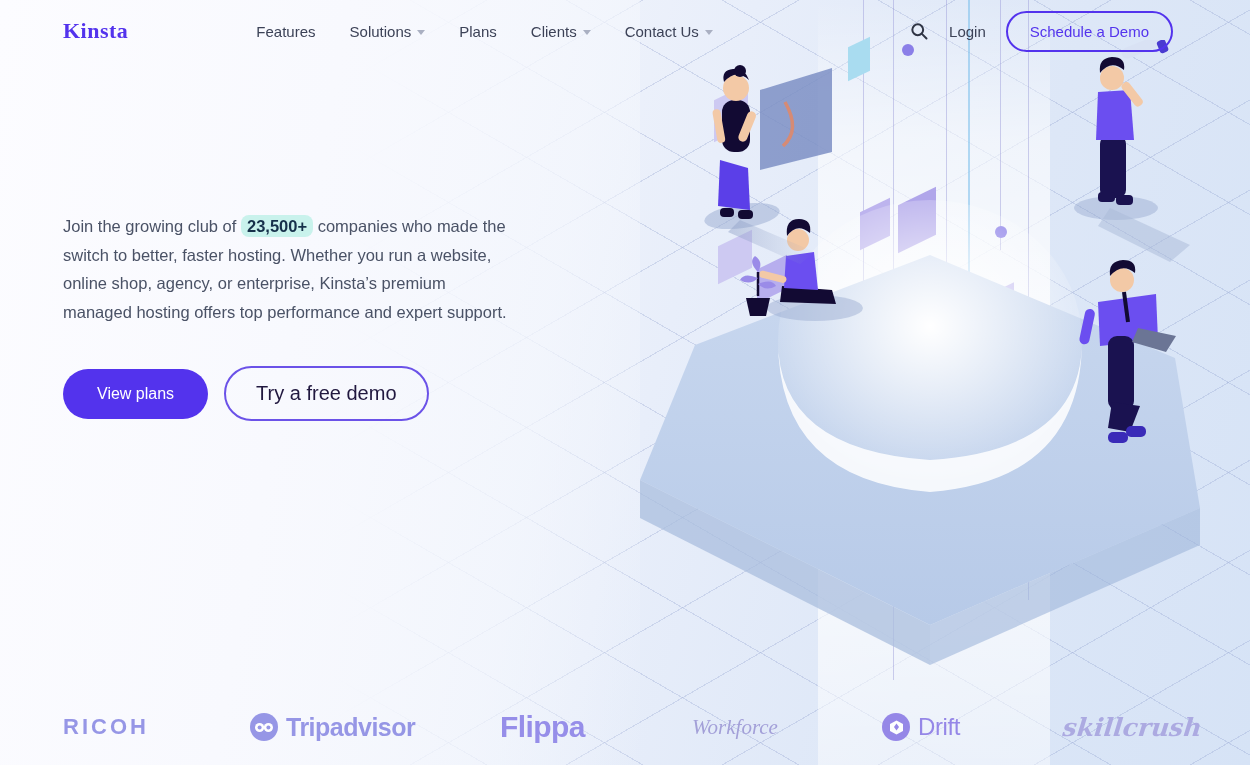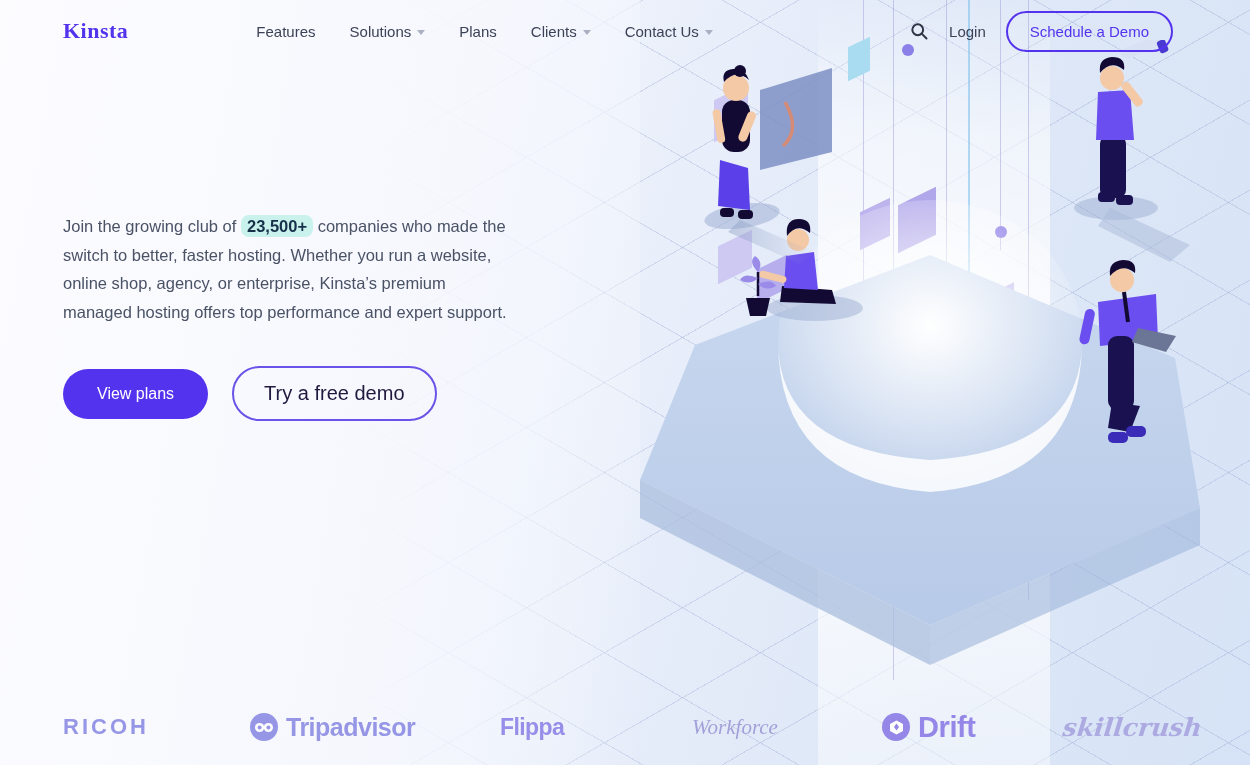--- a/index.html
+++ b/index.html
@@ -78,21 +78,21 @@
     color:#150b3a; letter-spacing:-0.6px;
   }
   .hero-para {
     margin-top:30px; width:455px;
     font-size:16.5px; line-height:28.5px; color:#4a5266;
   }
   .hl {
     background:#c9f2ec; color:#16304a; font-weight:bold;
     padding:2px 6px; border-radius:8px;
   }
-  .ctas { display:flex; align-items:center; gap:24px; margin-top:40px; }
+  .ctas { display:flex; align-items:center; gap:16px; margin-top:40px; }
   .btn-primary {
     background:#5333ed; color:#fff; border:none; border-radius:30px;
     padding:16px 34px; font-size:16px; cursor:pointer;
     font-family:"Liberation Sans", sans-serif;
   }
   .btn-secondary {
     background:transparent; color:#21183f; border:2px solid #6b52e8;
     border-radius:30px; padding:14px 30px; font-size:20px; cursor:pointer;
     font-family:"Liberation Sans", sans-serif;
   }
@@ -101,23 +101,23 @@
   .logos {
     position:absolute; left:0; bottom:0; width:100%; height:76px;
     display:flex; align-items:center; z-index:20;
   }
   .client-logo {
     color:#9a9ae8; opacity:.92; display:flex; align-items:center; gap:8px;
     white-space:nowrap; position:absolute;
   }
   .cl-ricoh { left:63px; font-size:22px; font-weight:bold; letter-spacing:3px; color:#8e8ee4; }
   .cl-trip  { left:250px; font-size:25px; font-weight:bold; letter-spacing:-.5px; color:#8e8ee4; }
-  .cl-flip  { left:500px; font-size:23px; font-weight:bold; letter-spacing:-.6px; color:#8f86e8; }
+  .cl-flip  { left:500px; font-size:30px; font-weight:bold; letter-spacing:-.6px; color:#8f86e8; }
   .cl-work  { left:692px; font-size:21px; font-family:"Liberation Serif", serif; font-style:italic; color:#9e9ad6; }
-  .cl-drift { left:882px; font-size:29px; font-weight:bold; letter-spacing:-.4px; color:#8e7ee6; }
+  .cl-drift { left:882px; font-size:24px; font-weight:normal; letter-spacing:-.4px; color:#8e7ee6; }
   .cl-skill { left:1063px; font-size:25px; font-style:italic; font-weight:bold; color:#a9a6e0;
               font-family:"DejaVu Serif", serif; transform:skewX(-6deg); }
   .round-badge {
     width:28px; height:28px; border-radius:50%; background:#8e8ee4;
     display:flex; align-items:center; justify-content:center;
   }
   .round-badge.drift { background:#8e7ee6; }
 
   
   .illus { position:absolute; left:600px; top:40px; width:650px; height:690px; z-index:10; }

